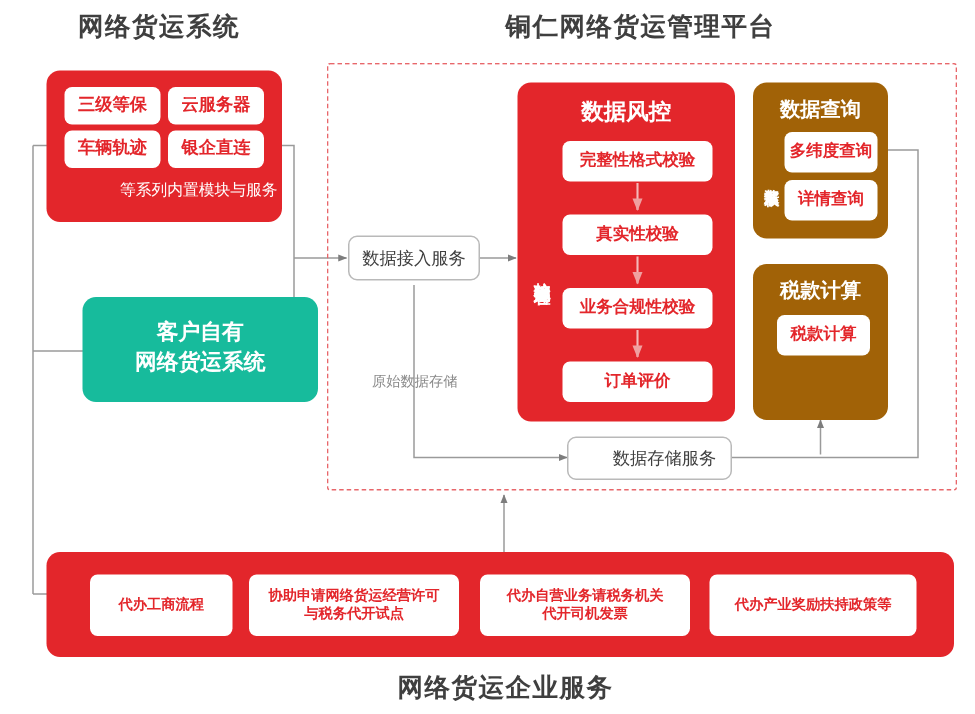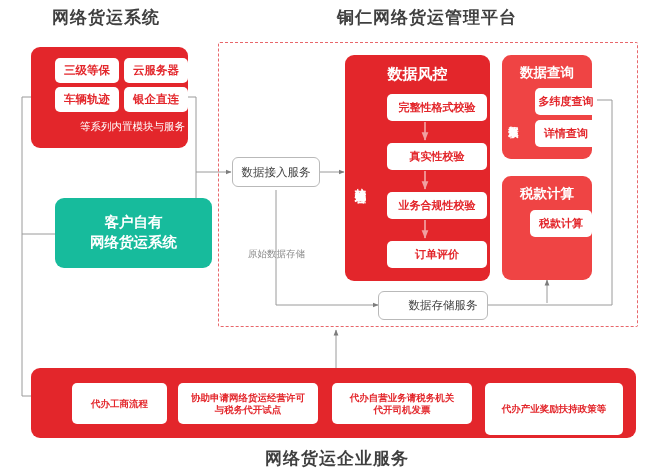--- a/index.html
+++ b/index.html
@@ -35,41 +35,40 @@
     border: 1.5px dashed #e8676b;
     border-radius: 2px;
   }
 
   
   .panel-red {
     background: #e3262b;
     border-radius: 9px;
   }
   .panel-red-2 {
-    background: #ef4444;
+    background: #a16207;
     border-radius: 9px;
   }
   .panel-teal {
     background: #17bb9c;
     border-radius: 9px;
   }
 
   
   .chip {
     background: #ffffff;
     border-radius: 5px;
     color: #e3262b;
     font-weight: 700;
     display: flex;
     align-items: center;
     justify-content: center;
     text-align: center;
     line-height: 1.25;
     box-sizing: border-box;
-    margin-left: 12px;
   }
   .chip-sm { font-size: 11.5px; }
   .chip-md { font-size: 11px; }
   .chip-bottom { font-size: 9.5px; font-weight: 700; padding: 2px 4px; }
 
   
   .panel-heading {
     color: #ffffff;
     font-weight: 700;
     text-align: center;
@@ -232,18 +231,18 @@
         <span>代办工商流程</span>
       </div>
     <div class="chip chip-bottom abs" style="left:135px; top:15px; width:140px; height:41px;">
         <span style="white-space:pre-line;">协助申请网络货运经营许可
 与税务代开试点</span>
       </div>
     <div class="chip chip-bottom abs" style="left:289px; top:15px; width:140px; height:41px;">
         <span style="white-space:pre-line;">代办自营业务请税务机关
 代开司机发票</span>
       </div>
-    <div class="chip chip-bottom abs" style="left:442px; top:15px; width:138px; height:52px;">
+    <div class="chip chip-bottom abs" style="left:442px; top:15px; width:138px; height:41px;">
         <span>代办产业奖励扶持政策等</span>
       </div>
   </div>
 
 </div>
 
 </body></html>

